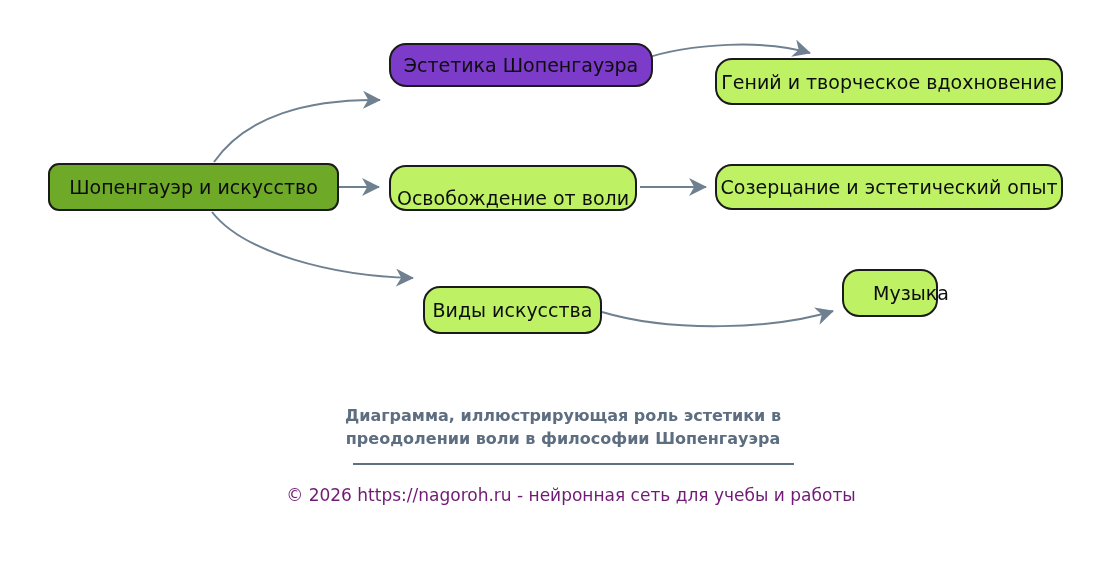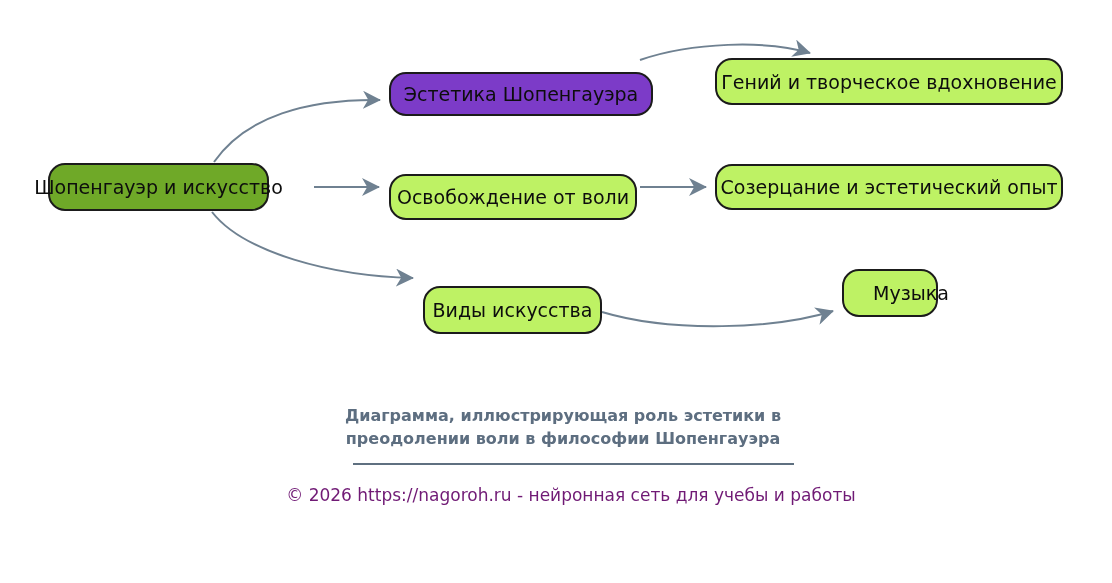--- a/index.html
+++ b/index.html
@@ -16,24 +16,24 @@
     box-sizing:border-box;
     display:flex;align-items:center;justify-content:center;
     border:2px solid #1b1b1b;
     border-radius:17px;
     background:#bef264;
     color:#0d0d0d;
     font-size:19px;
     white-space:nowrap;
     z-index:2;
   }
-  .node-root{left:48px;top:163px;width:221px;height:48px;background:#6fa928;}
-  .node-aesthetics{left:389px;top:72px;width:264px;height:44px;background:#7c3bc8;}
+  .node-root{left:48px;top:163px;width:291px;height:48px;background:#6fa928;border-radius:11px;}
+  .node-aesthetics{left:389px;top:43px;width:264px;height:44px;background:#7c3bc8;}
   .node-genius{left:715px;top:58px;width:348px;height:47px;}
-  .node-liberation{left:389px;top:174px;width:248px;height:46px;}
+  .node-liberation{left:389px;top:165px;width:248px;height:46px;align-items:flex-end;}
   .node-contemplation{left:715px;top:164px;width:348px;height:46px;}
   .node-artforms{left:423px;top:269px;width:179px;height:48px;margin-top:17px;}
   .node-music{left:842px;top:269px;width:96px;height:48px;padding-left:42px;}
   .caption{
     position:absolute;left:14px;right:0;top:404px;
     text-align:center;
     color:#5d6e80;
     font-size:16px;
     font-weight:bold;
     line-height:23px;

